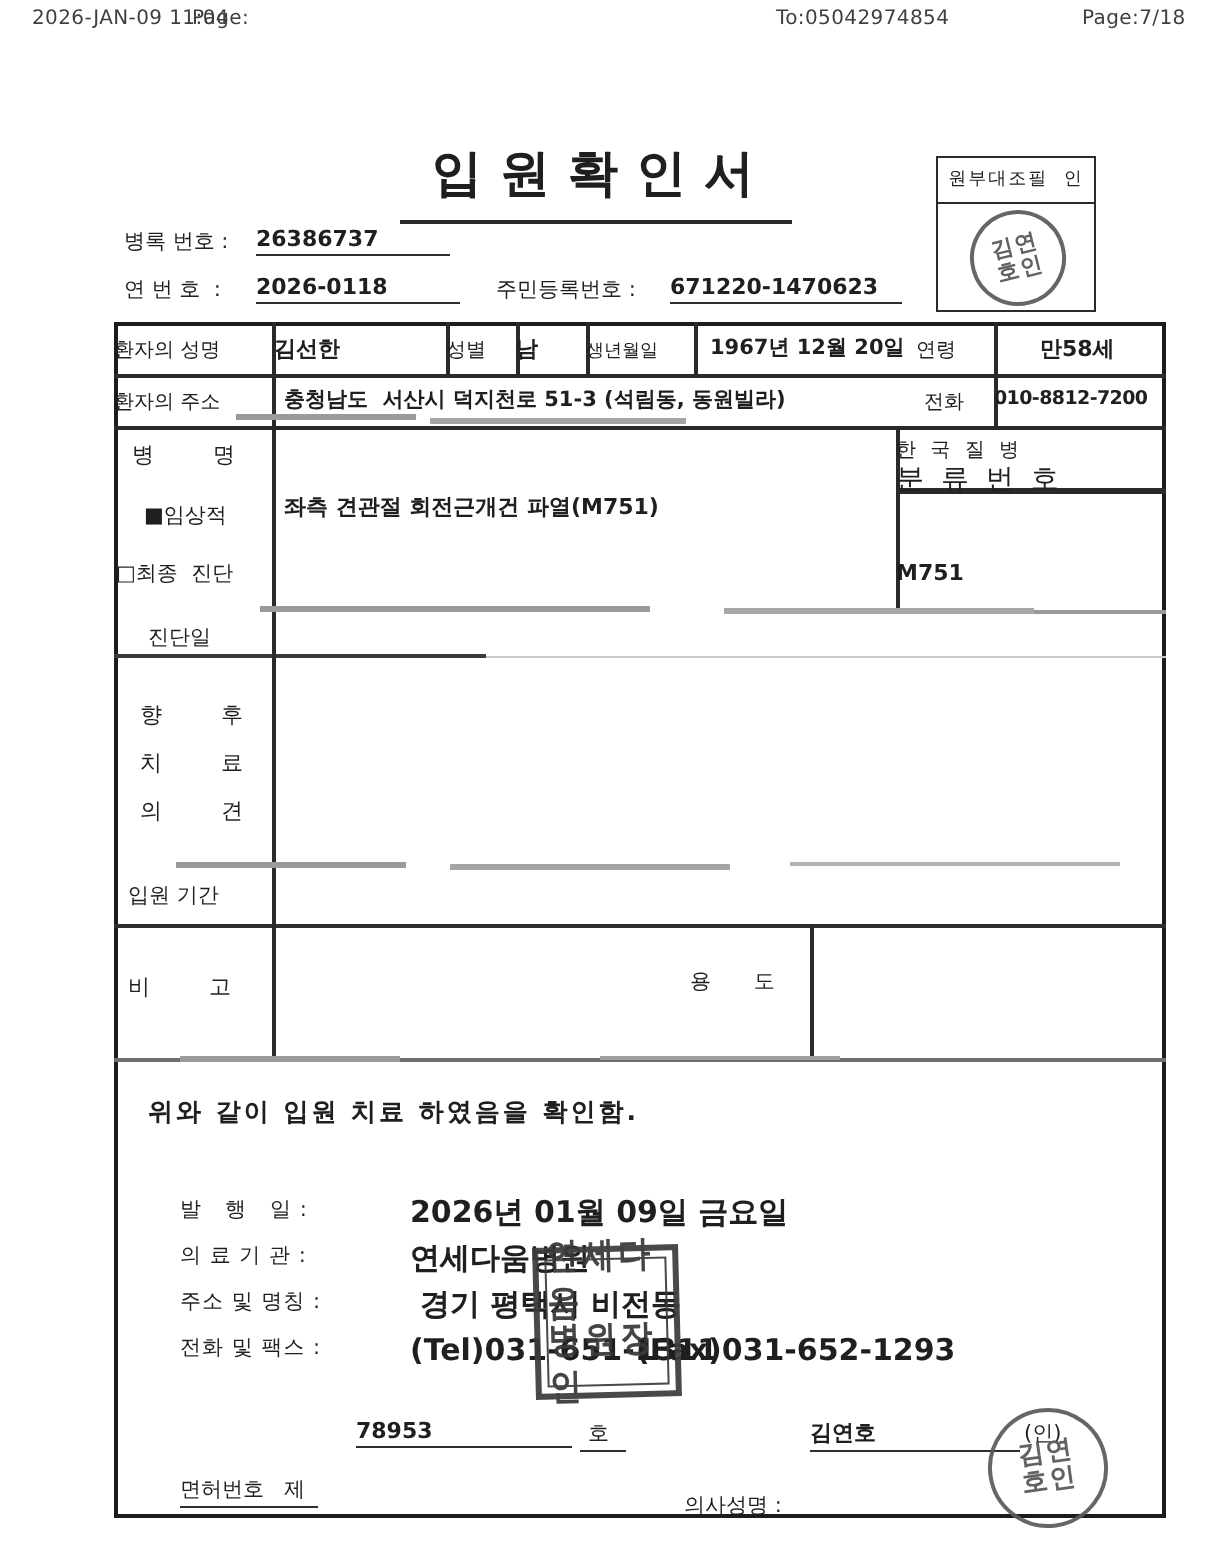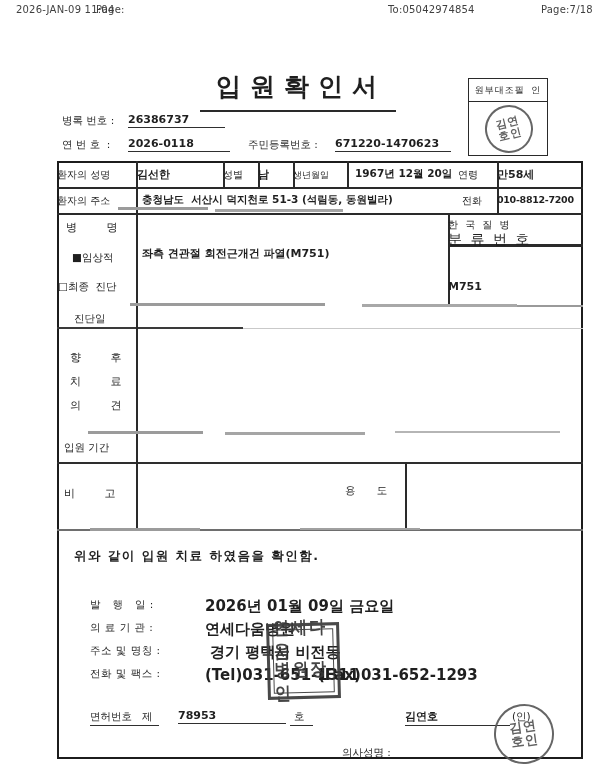--- a/index.html
+++ b/index.html
@@ -24,21 +24,21 @@
   .art{position:absolute;background:#9b9b9b;}
   .ul{border-bottom:1.5px solid #2f2f2f;padding-bottom:1px;}
   .ws26{word-spacing:26px;}
   .ws18{word-spacing:18px;}
   .mainbox{
     border:2px solid #1c1c1c;box-sizing:border-box;
   }
   .vbox{border:1.5px solid #2a2a2a;box-sizing:border-box;}
   .vbox-h{
     height:22px;line-height:22px;text-align:center;font-size:9px;
-    border-bottom:1.5px solid #2a2a2a;letter-spacing:1px;font-family:Liberation Serif, serif;
+    border-bottom:1.5px solid #2a2a2a;letter-spacing:1px;
   }
   .seal-round{
     border:2px solid #5a5a5a;border-radius:50%;color:#555;
     display:flex;flex-direction:column;align-items:center;justify-content:center;
     font-weight:bold;line-height:1.05;opacity:.92;letter-spacing:1px;
   }
   .seal-sq{
     border:3px solid #3c3c3c;color:#383838;box-sizing:border-box;
     display:flex;flex-direction:column;align-items:center;justify-content:center;
     font-weight:bold;opacity:.93;transform:rotate(-1.5deg);
@@ -110,21 +110,21 @@
   <div class="art" style="left:90px;top:528px;width:110px;height:2.5px;"></div>
   <div class="art" style="left:300px;top:528px;width:120px;height:2px;background:#a0a0a0;"></div>
 
   <span class="abs sm-lbl c pre" style="left:57px;top:168px;width:79px;">환자의 성명</span>
   <span class="abs val c pre" style="left:137px;top:167px;width:86px;">김선한</span>
   <span class="abs sm-lbl c pre" style="left:223px;top:168px;width:35px;">성별</span>
   <span class="abs val c pre" style="left:258px;top:167px;width:35px;">남</span>
   <span class="abs c pre" style="left:293px;top:169px;width:54px;font-size:9px;">생년월일</span>
   <span class="abs val pre" style="left:355px;top:167px;font-size:10.5px;">1967년 12월 20일</span>
   <span class="abs sm-lbl pre" style="left:458px;top:168px;">연령</span>
-  <span class="abs val c pre" style="left:497px;top:167px;width:86px;">만58세</span>
+  <span class="abs val c pre" style="left:497px;top:167px;width:86px;padding-left:23px;">만58세</span>
 
   <span class="abs sm-lbl c pre" style="left:57px;top:194px;width:79px;">환자의 주소</span>
   <span class="abs val pre" style="left:142px;top:193px;font-size:10.5px;">충청남도  서산시 덕지천로 51-3 (석림동, 동원빌라)</span>
   <span class="abs sm-lbl pre" style="left:462px;top:194px;">전화</span>
   <span class="abs val c pre" style="left:497px;top:194px;width:86px;font-size:9.5px;letter-spacing:-0.3px;">010-8812-7200</span>
 
   <span class="abs lbl ws26 pre" style="left:66px;top:220px;font-size:11px;">병 명</span>
   <span class="abs lbl pre" style="left:72px;top:251px;">■임상적</span>
   <span class="abs lbl pre" style="left:58px;top:280px;">□최종  진단</span>
   <span class="abs val pre" style="left:142px;top:246px;">좌측 견관절 회전근개건 파열(M751)</span>
@@ -155,21 +155,21 @@
   <span class="abs info-val pre" style="left:205px;top:666px;">(Tel)031-651-1311</span>
   <span class="abs info-val pre" style="left:318px;top:666px;">(Fax)031-652-1293</span>
 
   <div class="abs seal-sq" style="left:267px;top:623px;width:73px;height:76px;">
     <div class="inner">
       <span>연세다움</span>
       <span>병원장인</span>
     </div>
   </div>
 
-  <span class="abs lbl pre ul" style="left:90px;top:710px;padding-right:6px;">면허번호   제</span>
+  <span class="abs lbl pre ul" style="left:90px;top:738px;padding-right:6px;">면허번호   제</span>
   <span class="abs val c pre ul" style="left:178px;top:709px;width:108px;">78953</span>
   <span class="abs lbl pre ul" style="left:290px;top:710px;padding:0 8px 1px 4px;">호</span>
   <span class="abs lbl pre" style="left:342px;top:710px;margin-top:36px;">의사성명 :</span>
   <span class="abs val c pre ul" style="left:405px;top:709px;width:105px;">김연호</span>
   <span class="abs lbl pre" style="left:512px;top:710px;">(인)</span>
 
   <div class="abs seal-round" style="left:494px;top:704px;width:56px;height:56px;font-size:13px;transform:rotate(-8deg);border-width:2.5px;">
     <span>김연</span>
     <span>호인</span>
   </div>

